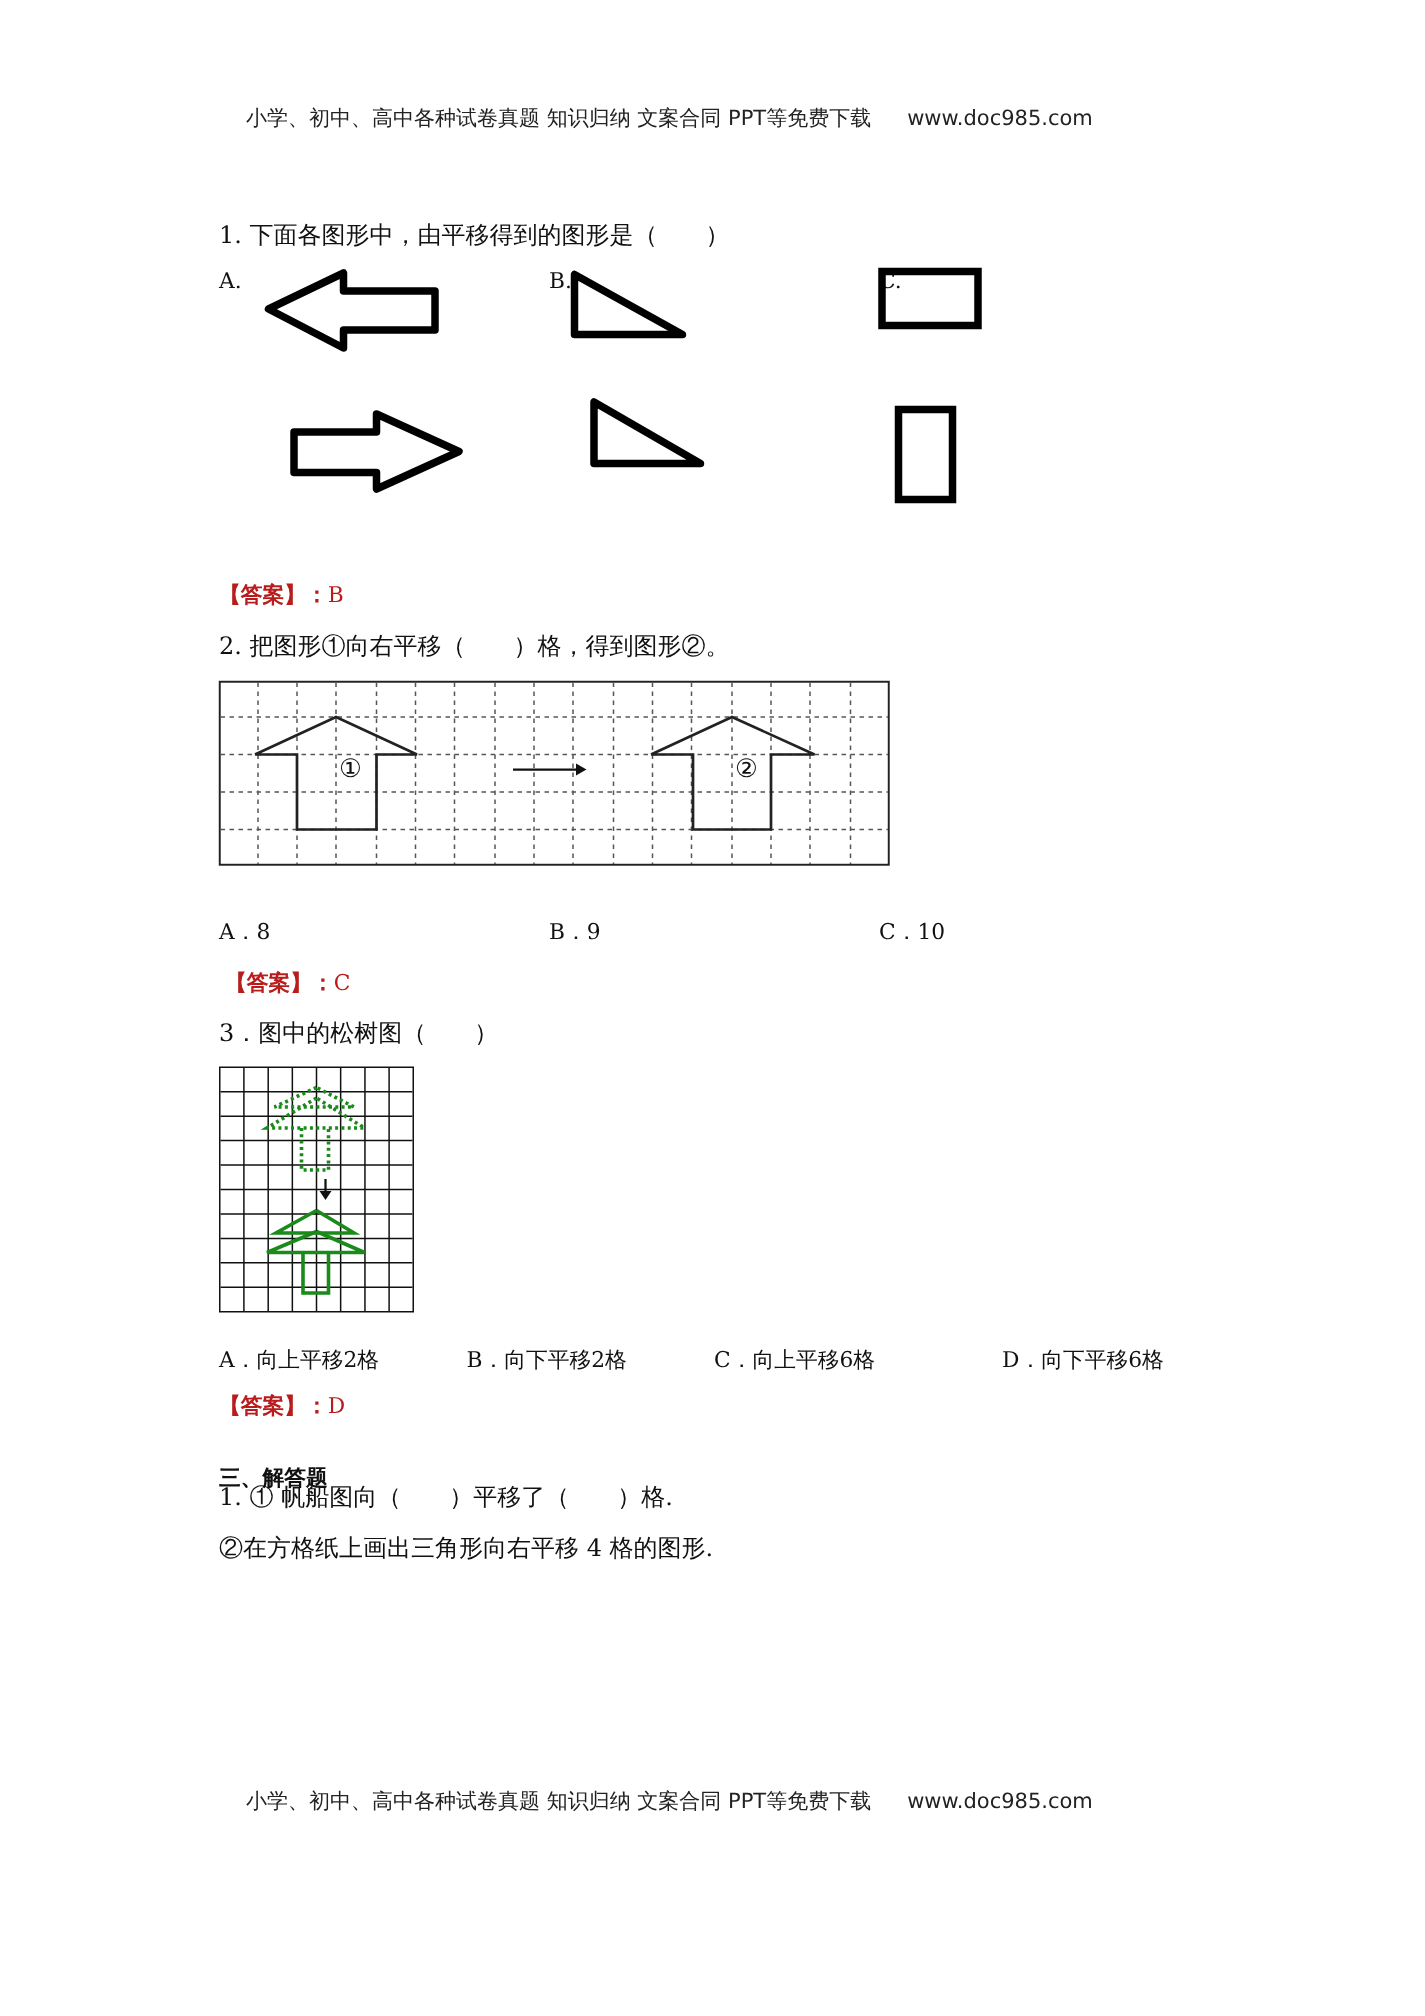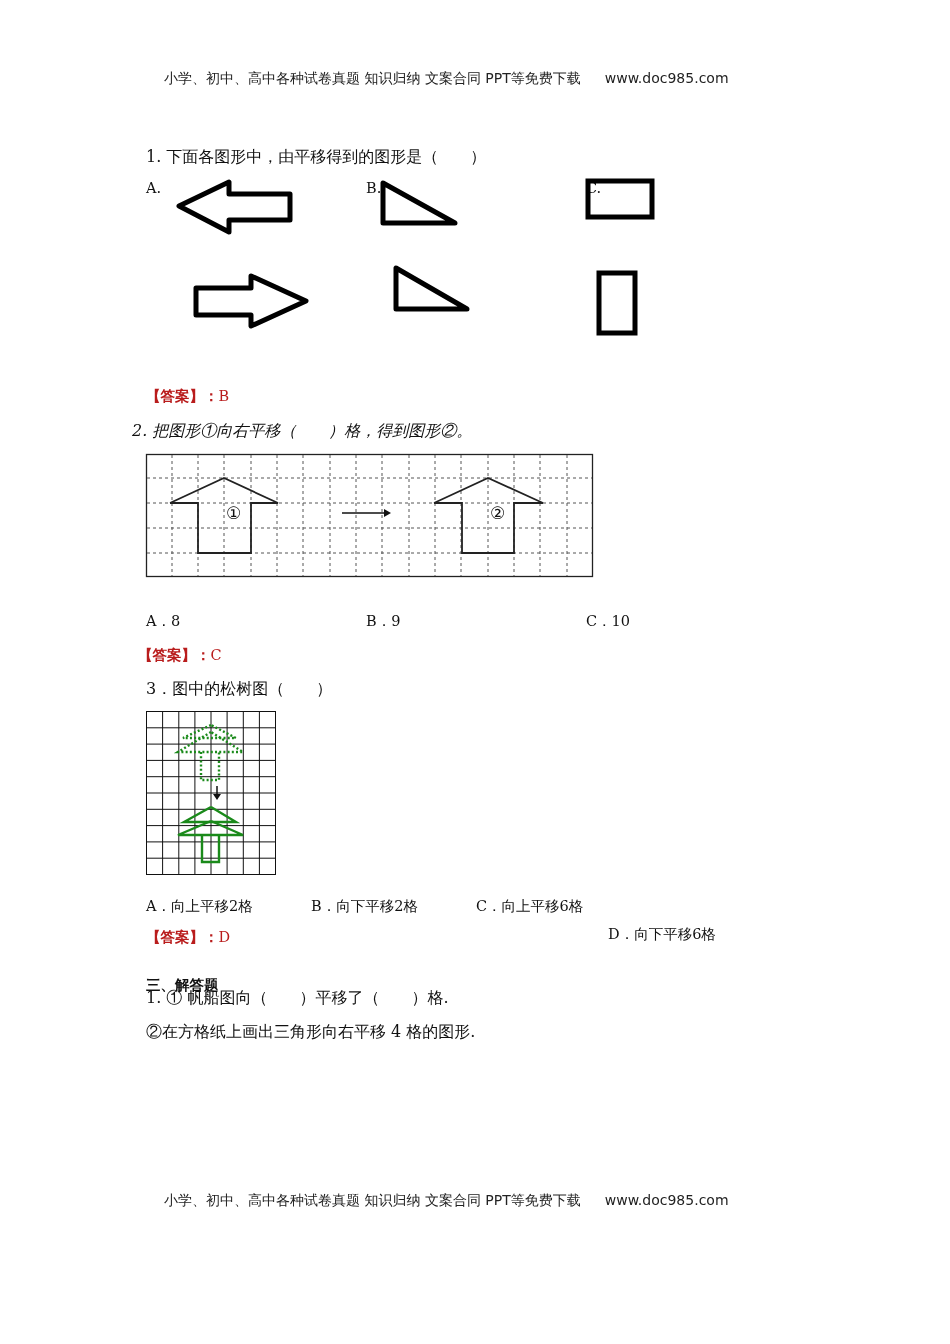--- a/index.html
+++ b/index.html
@@ -46,21 +46,21 @@
   <g fill="none" stroke="#000" stroke-width="5">
     <rect x="588" y="181" width="64" height="36"></rect>
     <rect x="599" y="273" width="36" height="60"></rect>
   </g>
 </svg>
 
 <div class="abs ans" style="left:146px; top:387px;">
   <span class="br">【答案】：</span><span>B</span>
 </div>
 
-<div class="abs q" style="left:132px; top:421px;font-style:italic;">2.  把图形①向右平移（　　）格，得到图形②。</div>
+<div class="abs q" style="left:146px; top:421px;">2.  把图形①向右平移（　　）格，得到图形②。</div>
 
 <svg width="950" height="1344" style="left:0; top:0; pointer-events:none;">
   <rect x="146.5" y="454.5" width="446" height="122" fill="#fff" stroke="#222" stroke-width="1.3"></rect>
   <g stroke="#555" stroke-width="1" stroke-dasharray="3,3">
     <line x1="172" y1="455" x2="172" y2="576"></line>
     <line x1="198" y1="455" x2="198" y2="576"></line>
     <line x1="224" y1="455" x2="224" y2="576"></line>
     <line x1="251" y1="455" x2="251" y2="576"></line>
     <line x1="277" y1="455" x2="277" y2="576"></line>
     <line x1="303" y1="455" x2="303" y2="576"></line>
@@ -96,21 +96,21 @@
 <div class="abs opt" style="left:146px; top:612px;">
   <span>A．</span><span>8</span>
 </div>
 <div class="abs opt" style="left:366px; top:612px;">
   <span>B．</span><span>9</span>
 </div>
 <div class="abs opt" style="left:586px; top:612px;">
   <span>C．</span><span>10</span>
 </div>
 
-<div class="abs ans" style="left:138px; top:646px;">
+<div class="abs ans" style="left:150px; top:646px;">
   <span class="br">【答案】：</span><span>C</span>
 </div>
 
 <div class="abs q" style="left:146px; top:679px;">3．图中的松树图（　　）</div>
 
 <svg width="950" height="1344" style="left:0; top:0; pointer-events:none;">
   <g stroke="#111" stroke-width="1">
     <rect x="146.5" y="711.5" width="129" height="163" fill="#fff"></rect>
     <line x1="162.6" y1="712" x2="162.6" y2="874"></line>
     <line x1="178.8" y1="712" x2="178.8" y2="874"></line>
@@ -150,21 +150,21 @@
 
 <div class="abs opt" style="left:146px; top:897px;">
   <span>A．</span><span>向上平移2格</span>
 </div>
 <div class="abs opt" style="left:311px; top:897px;">
   <span>B．</span><span>向下平移2格</span>
 </div>
 <div class="abs opt" style="left:476px; top:897px;">
   <span>C．</span><span>向上平移6格</span>
 </div>
-<div class="abs opt" style="left:608px; top:897px;margin-top:28px;">
+<div class="abs opt" style="left:668px; top:897px;">
   <span>D．</span><span>向下平移6格</span>
 </div>
 
 <div class="abs ans" style="left:146px; top:928px;">
   <span class="br">【答案】：</span><span>D</span>
 </div>
 
 <div class="abs sec" style="left:146px; top:956px;">三、解答题</div>
 <div class="abs q" style="left:146px; top:988px;text-align:right;">1. ① 帆船图向（　　）平移了（　　）格.</div>
 <div class="abs q" style="left:146px; top:1022px;">②在方格纸上画出三角形向右平移 4 格的图形.</div>

